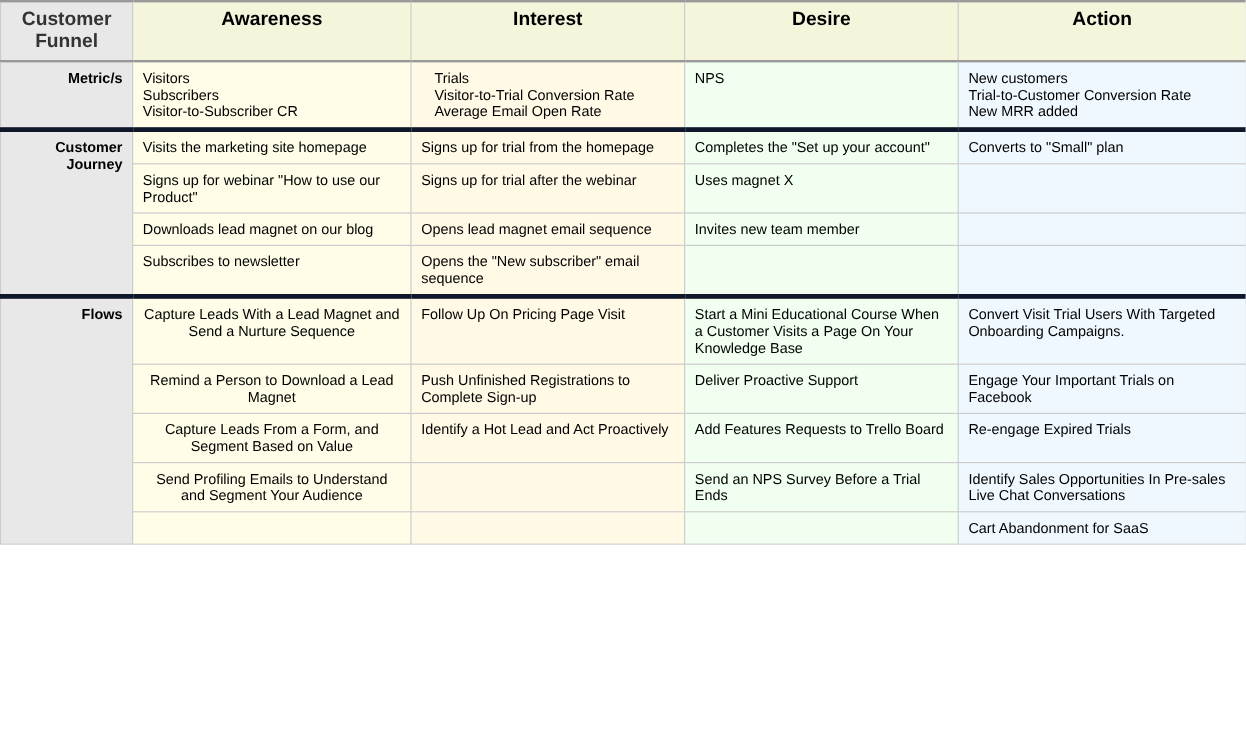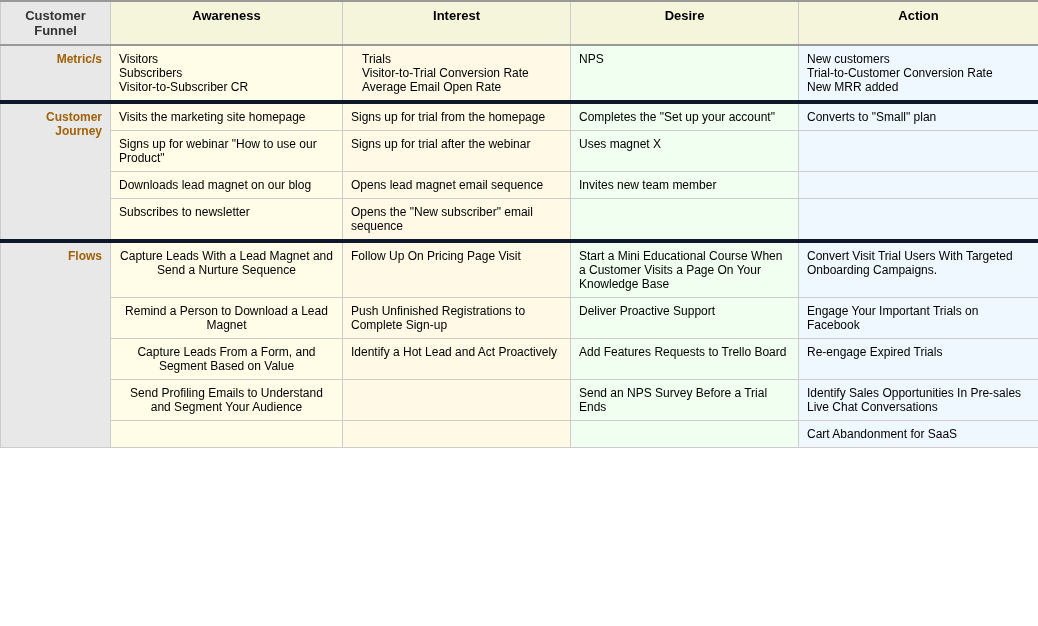--- a/index.html
+++ b/index.html
@@ -23,35 +23,35 @@
     th, td {
       border: 1px solid #ccc;
       padding: 6px 8px;
       vertical-align: top;
     }
     
     .header-row th {
       background: #f5f5dc;
       font-weight: bold;
       text-align: center;
-      font-size: 13px;
+      font-size: 16px;
       border-top: 2px solid #999;
       border-bottom: 2px solid #999;
     }
     .header-row th.col-label {
       background: #e8e8e8;
       color: #333;
     }
 
     
     .row-label {
       font-weight: bold;
       text-align: right;
       background: #e8e8e8;
-      color: #a16207;
+      color: #000000;
       vertical-align: top;
       padding-right: 8px;
     }
 
     
     .section-divider td {
       border-top: 4px solid #0f172a;
     }
 
     

